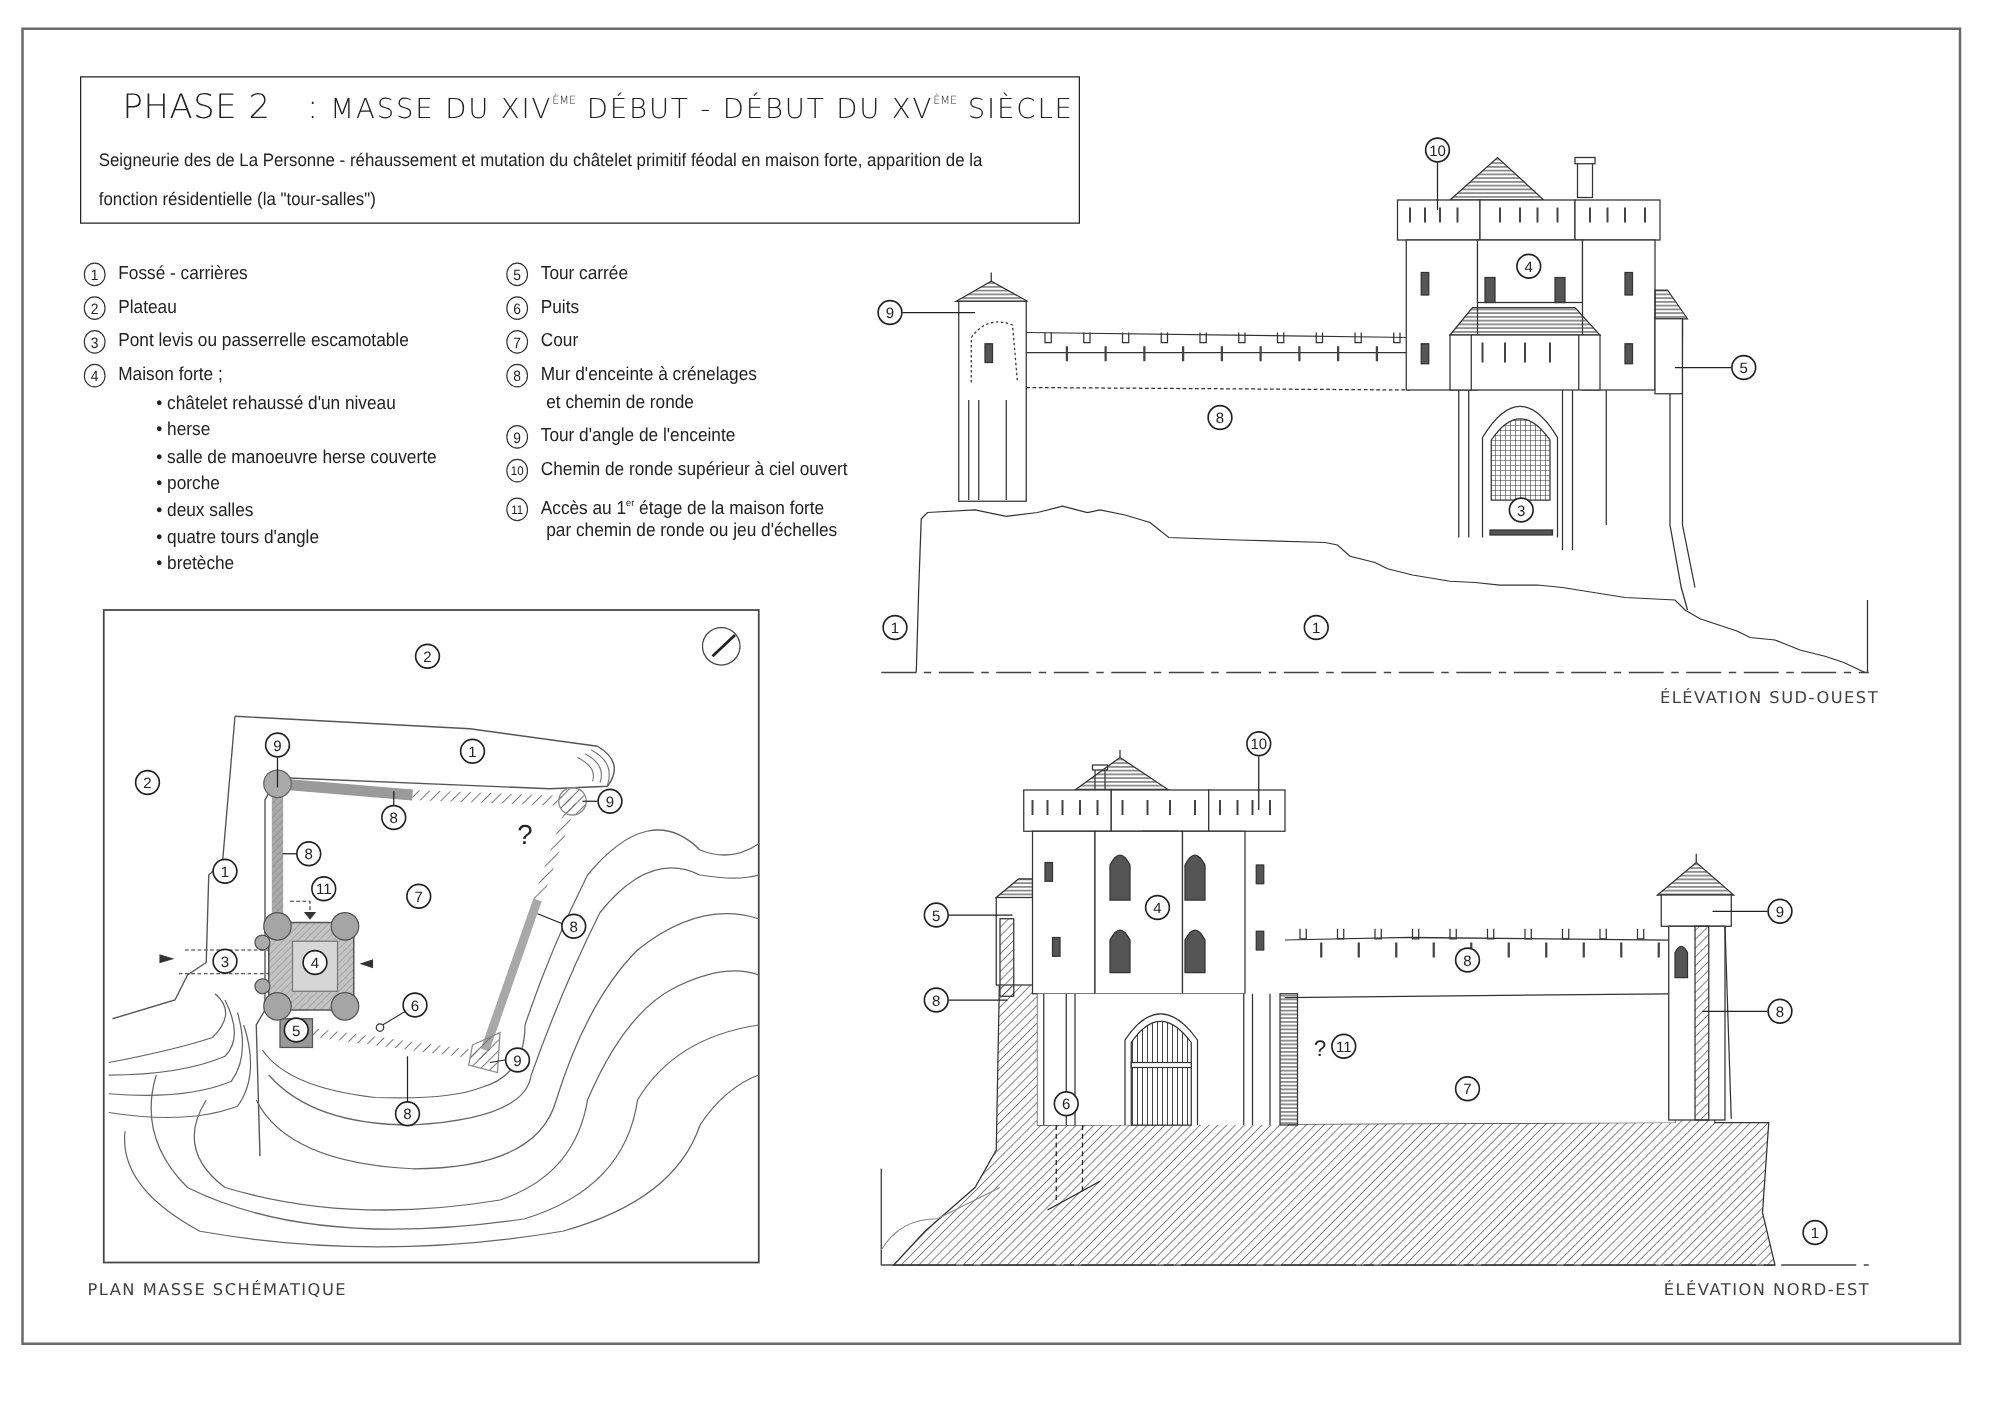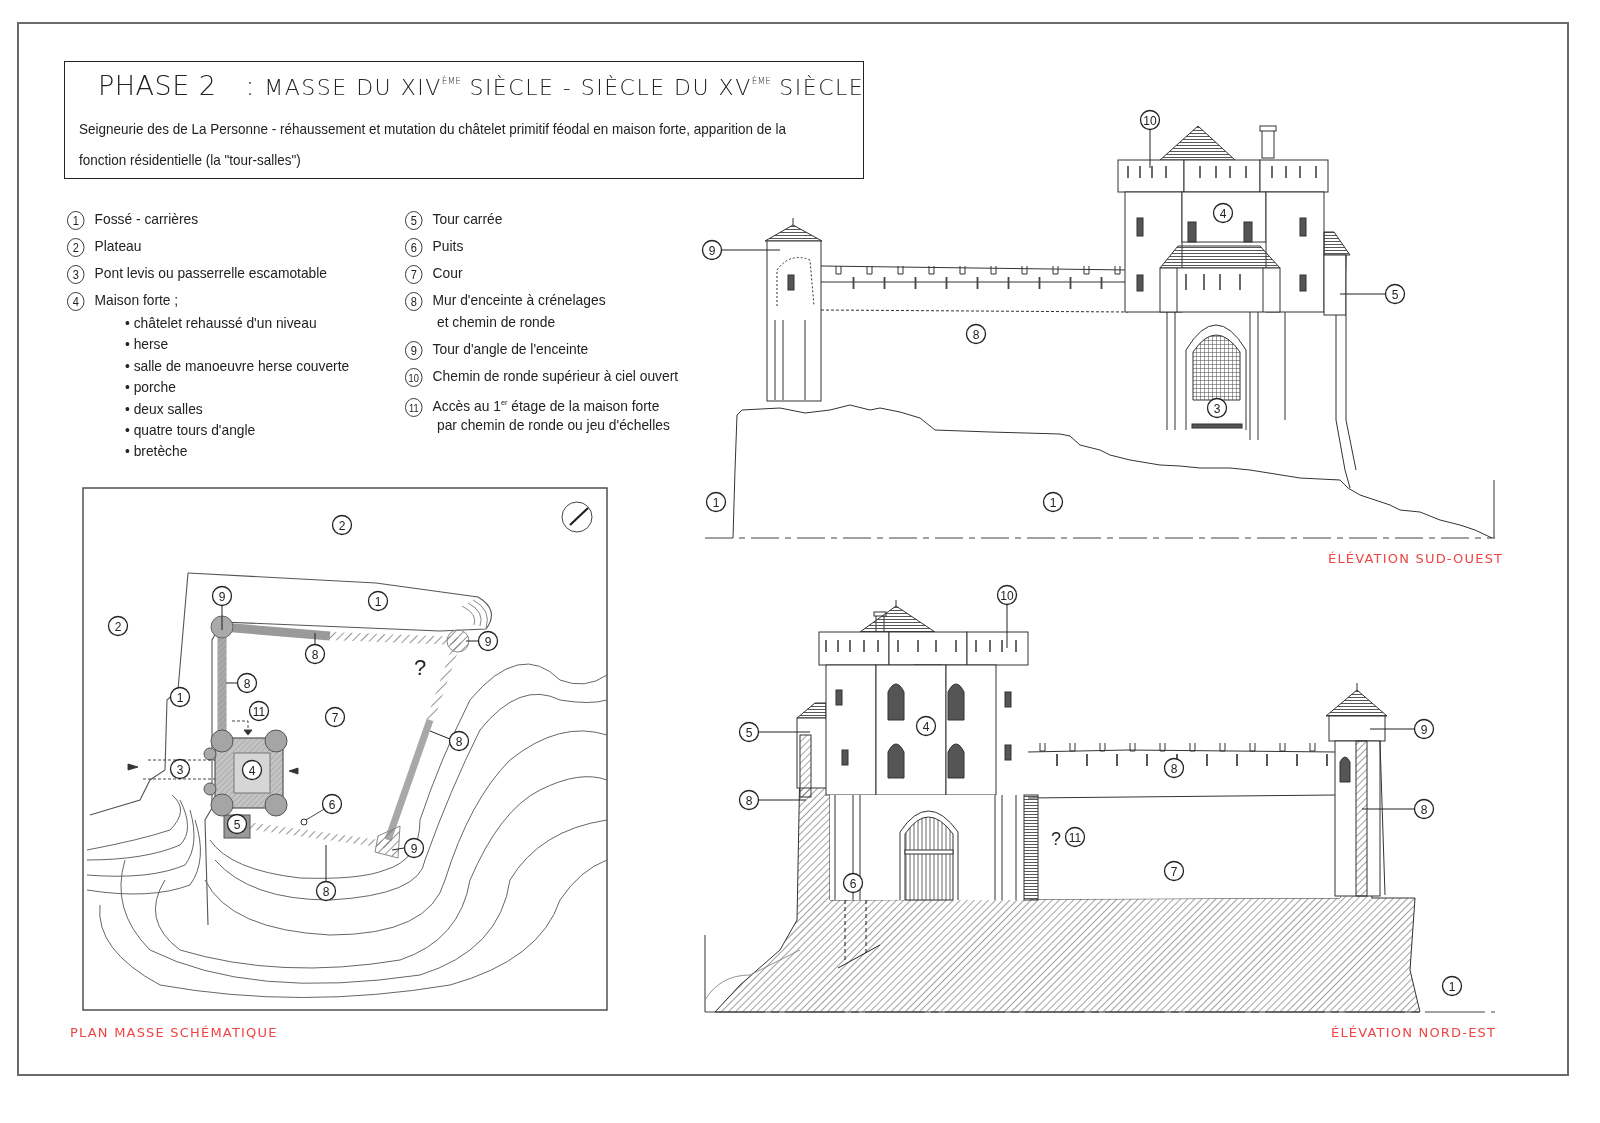--- a/index.html
+++ b/index.html
@@ -16,33 +16,33 @@
   .title sup { font-size:9px; letter-spacing:0; vertical-align:11px; }
   .subtitle { position:absolute; left:14px; top:52px; width:780px; font-size:14.5px; line-height:31px;
               color:#222; font-family:"Liberation Sans", sans-serif; transform:scaleX(0.93); transform-origin:left top; width:840px; }
   .legend { position:absolute; font-size:15px; color:#222; }
   .legend .row { position:absolute; white-space:nowrap; height:22px; line-height:22px; transform:scaleX(0.92); transform-origin:left center; }
   .legend .num { display:inline-block; width:19px; height:19px; border:1.3px solid #333; border-radius:50%;
                  text-align:center; line-height:19px; font-size:12px; vertical-align:middle; margin-right:11px;
                  box-sizing:border-box; }
   .legend .sub { position:absolute; white-space:nowrap; height:21px; line-height:21px; transform:scaleX(0.92); transform-origin:left center; }
   .legend .sub::before { content:"• "; }
-  .caption { position:absolute; font-family:"DejaVu Sans", sans-serif; font-size:13px; letter-spacing:1.2px; color:#ef4444; white-space:nowrap; }
+  .caption { position:absolute; font-family:"DejaVu Sans", sans-serif; font-size:13px; letter-spacing:1.2px; color:#404040; white-space:nowrap; }
   svg { position:absolute; left:0; top:0; overflow:visible; }
   .lbl-c { fill:#fff; stroke:#222; stroke-width:1.3; }
   .lbl-t { font-family:"Liberation Sans", sans-serif; font-size:12px; fill:#222; text-anchor:middle; dominant-baseline:central; }
 </style>
 </head>
 <body>
 
 <div class="sheet"></div>
 
 <div class="title-box">
   <div class="title">
-    <span class="big">PHASE 2</span><span class="big"> : </span><span class="sc">MASSE DU XIV</span><sup>ÈME</sup><span class="sc"> SIÈCLE - SIÈCLE DU XV</span><sup>ÈME</sup><span class="sc"> SIÈCLE</span>
+    <span class="big">PHASE 2</span><span class="big"> : </span><span class="sc">MASSE DU XIV</span><sup>ÈME</sup><span class="sc"> DÉBUT - DÉBUT DU XV</span><sup>ÈME</sup><span class="sc"> SIÈCLE</span>
   </div>
   <div class="subtitle">
     <div>Seigneurie des de La Personne - réhaussement et mutation du châtelet primitif féodal en maison forte, apparition de la</div>
     <div>fonction résidentielle (la "tour-salles")</div>
   </div>
 </div>
 
 <div class="legend" style="left:67px; top:208px;">
   <div class="row" style="top:0px;"><span class="num">1</span><span>Fossé - carrières</span></div>
   <div class="row" style="top:27px;"><span class="num">2</span><span>Plateau</span></div>

